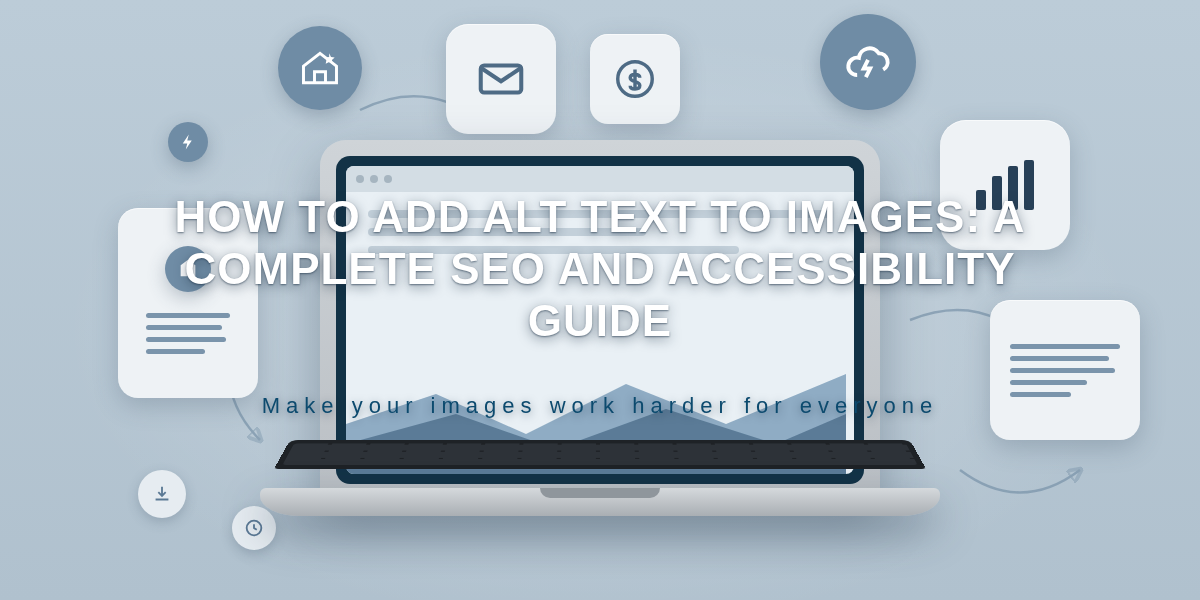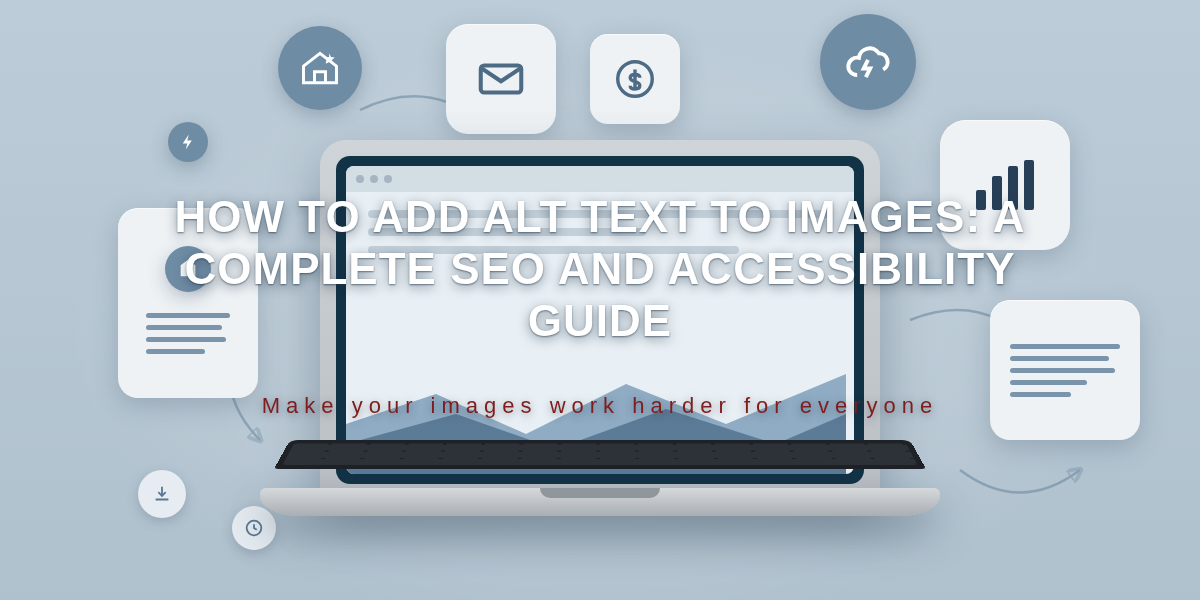--- a/index.html
+++ b/index.html
@@ -136,21 +136,21 @@
     letter-spacing:1px;
     color:#ffffff;
     text-transform:uppercase;
     text-shadow:0 3px 12px rgba(30,50,70,0.5), 0 1px 2px rgba(30,50,70,0.6);
     max-width:900px;
   }
   .subtitle {
     margin-top:46px;
     font-size:22px;
     letter-spacing:6px;
-    color:#7f1d1d;
+    color:#0c4a6e;
     font-weight:400;
     text-shadow:0 2px 8px rgba(30,50,70,0.5);
   }
 
   
   .doc-lines { width:60%; }
   .doc-lines div { height:5px; background:#7a94ab; border-radius:3px; margin:7px 0; }
   .doc-lines div:nth-child(1){width:100%} .doc-lines div:nth-child(2){width:90%}
   .doc-lines div:nth-child(3){width:95%} .doc-lines div:nth-child(4){width:70%}
 

